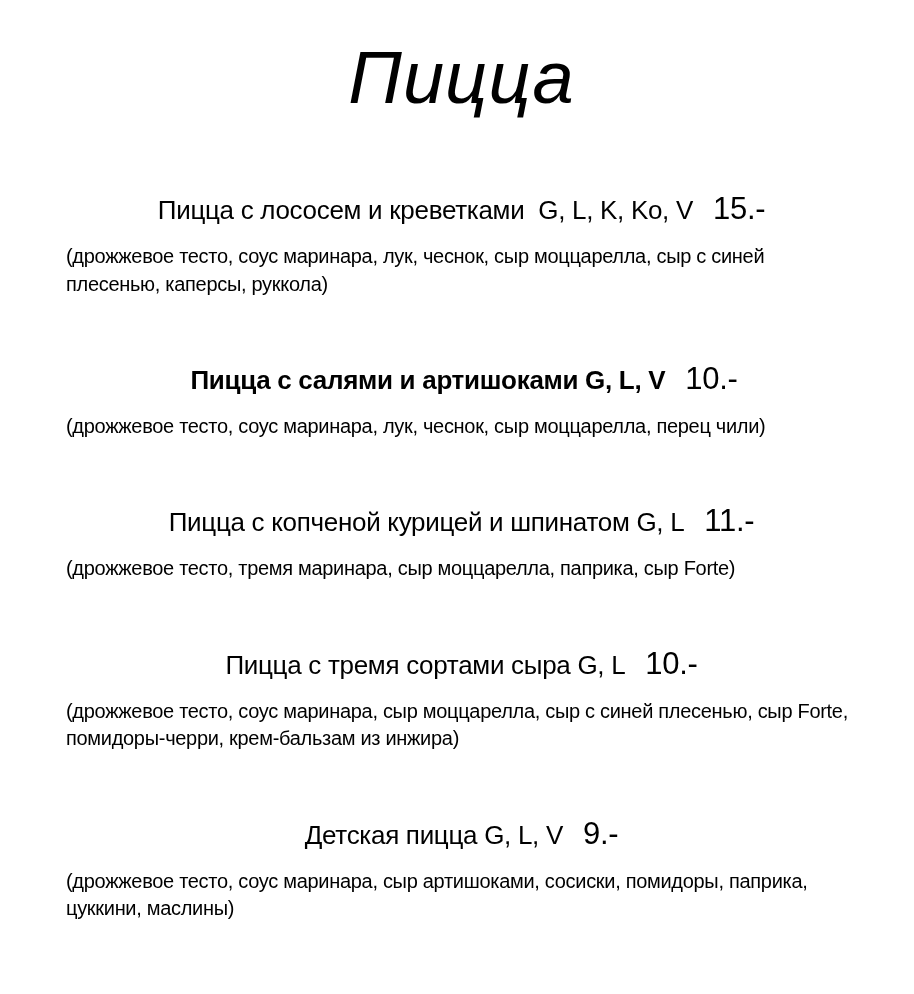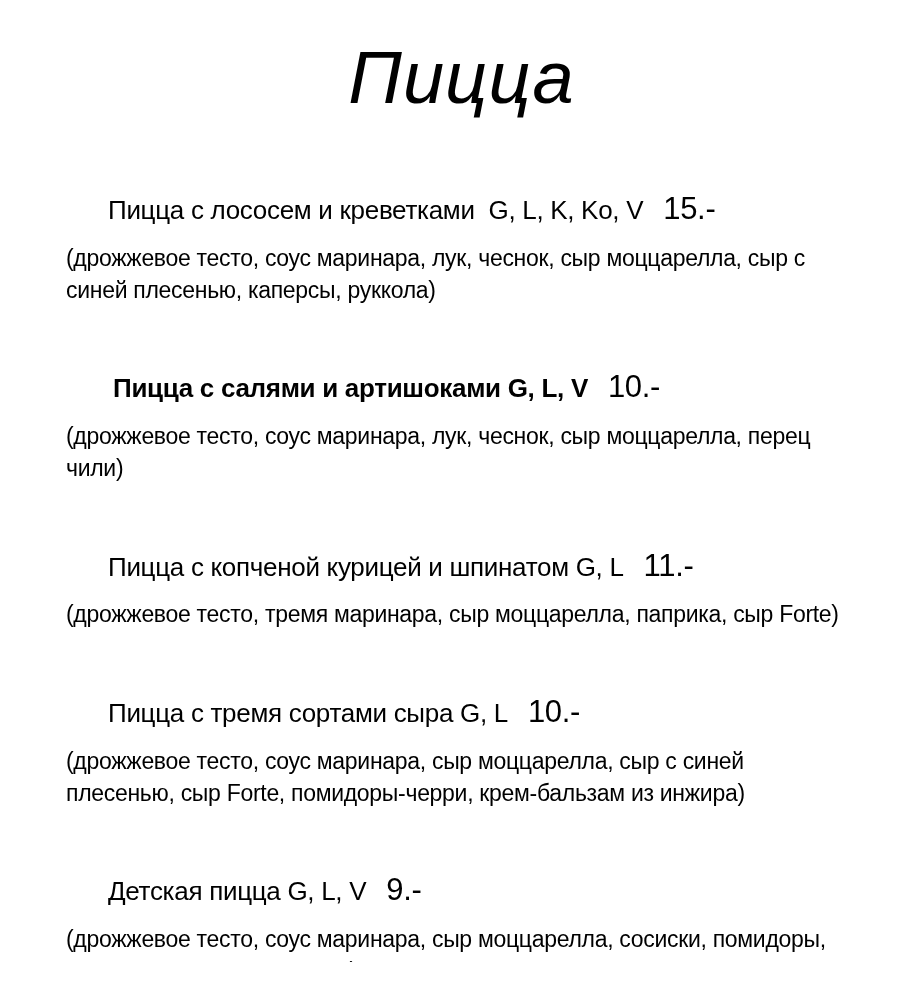--- a/index.html
+++ b/index.html
@@ -28,43 +28,42 @@
     line-height: 1.3;
   }
   .menu-list {
     width: 100%;
   }
   .item {
     margin-bottom: 62px;
   }
   .item-header {
     display: flex;
-    justify-content: flex-start;
+    justify-content: center;
     align-items: baseline;
     font-size: 26px;
     line-height: 1.25;
     letter-spacing: -0.3px;
-    margin-left: 42px;
   }
   .item-name {
     white-space: pre-wrap;
   }
   
   .item:nth-child(2) .item-name {
     padding-left: 5px;
     font-weight: bold;
   }
   .item-price {
     flex: 0 0 auto;
     padding-left: 20px;
     font-size: 31px;
   }
   .item-desc {
     margin: 14px 0 0 0;
-    font-size: 23px;
+    font-size: 20px;
     line-height: 1.38;
     letter-spacing: -0.3px;
     max-width: 795px;
   }
 </style>
 </head>
 <body>
 
 <div class="page">
   <h1 class="menu-title">Пицца</h1>
@@ -100,16 +99,16 @@
       <span class="item-price">10.-</span>
     </div>
     <p class="item-desc">(дрожжевое тесто, соус маринара, сыр моццарелла, сыр с синей плесенью, сыр Forte, помидоры-черри, крем-бальзам из инжира)</p>
   </div>
 
   <div class="item">
     <div class="item-header">
       <span class="item-name">Детская пицца G, L, V</span>
       <span class="item-price">9.-</span>
     </div>
-    <p class="item-desc">(дрожжевое тесто, соус маринара, сыр моццарелла, сосиски, помидоры, паприка, цуккини, маслины)</p>
+    <p class="item-desc">(дрожжевое тесто, соус маринара, сыр артишоками, сосиски, помидоры, паприка, цуккини, маслины)</p>
   </div>
 </div>
 </div>
 
 </body></html>

